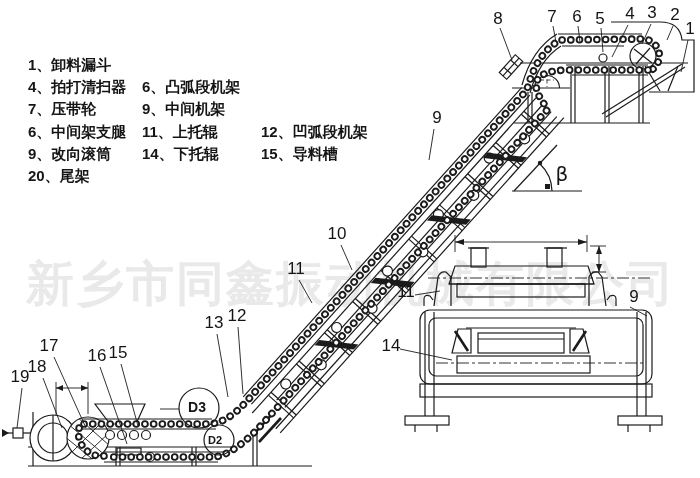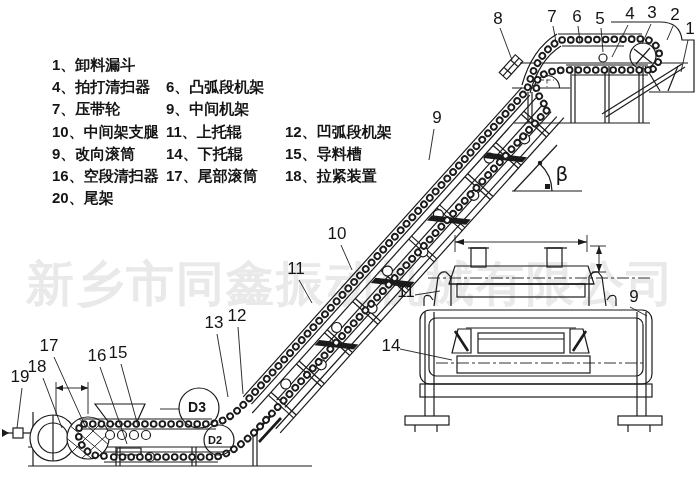--- a/index.html
+++ b/index.html
@@ -17,21 +17,21 @@
   
   .chA{fill:none;stroke:#1b1b1b;stroke-width:7.6;stroke-linecap:round;stroke-dasharray:0.1 8.6;}
   .chB{fill:none;stroke:#ffffff;stroke-width:3.8;stroke-linecap:round;stroke-dasharray:0.1 8.6;}
   .num{font-family:"Liberation Sans",sans-serif;font-size:17px;fill:#141414;text-anchor:middle;}
   .numS{font-family:"Liberation Sans",sans-serif;font-size:14px;font-weight:bold;fill:#141414;text-anchor:middle;}
   .numT{font-family:"Liberation Sans",sans-serif;font-size:11px;font-weight:bold;fill:#141414;text-anchor:middle;}
   .beta{font-family:"DejaVu Sans",sans-serif;font-size:20px;fill:#141414;text-anchor:middle;}
   .wm{font-family:"Liberation Sans",sans-serif;font-size:48px;font-weight:bold;
       fill:#c6c6c6;opacity:0.38;letter-spacing:2px;}
   .legend{position:absolute;left:28px;top:54px;font-size:15px;font-weight:bold;color:#151515;}
-  .lrow{display:flex;line-height:22.2px;white-space:nowrap;margin-left:24px;}
+  .lrow{display:flex;line-height:22.2px;white-space:nowrap;}
   .lc1{width:114px;}
   .lc2{width:119px;}
 </style>
 </head>
 <body>
 
 <div id="page">
 
 <svg id="draw" width="700" height="478" viewBox="0 0 700 478">
 
@@ -336,32 +336,27 @@
   </div>
   <div class="lrow">
     <span class="lc1">4、拍打清扫器</span>
     <span>6、凸弧段机架</span>
   </div>
   <div class="lrow">
     <span class="lc1">7、压带轮</span>
     <span>9、中间机架</span>
   </div>
   <div class="lrow">
-    <span class="lc1">10、中间架支腿</span>
+    <span class="lc1">6、中间架支腿</span>
     <span class="lc2">11、上托辊</span>
     <span>12、凹弧段机架</span>
   </div>
   <div class="lrow">
     <span class="lc1">9、改向滚筒</span>
     <span class="lc2">14、下托辊</span>
     <span>15、导料槽</span>
   </div>
   <div class="lrow">
-    <span class="lc1">16、空段清扫器</span>
-    <span class="lc2">17、尾部滚筒</span>
-    <span>18、拉紧装置</span>
-  </div>
-  <div class="lrow">
     <span class="lc1">20、尾架</span>
   </div>
 </div>
 
 </div>
 
 </body></html>

